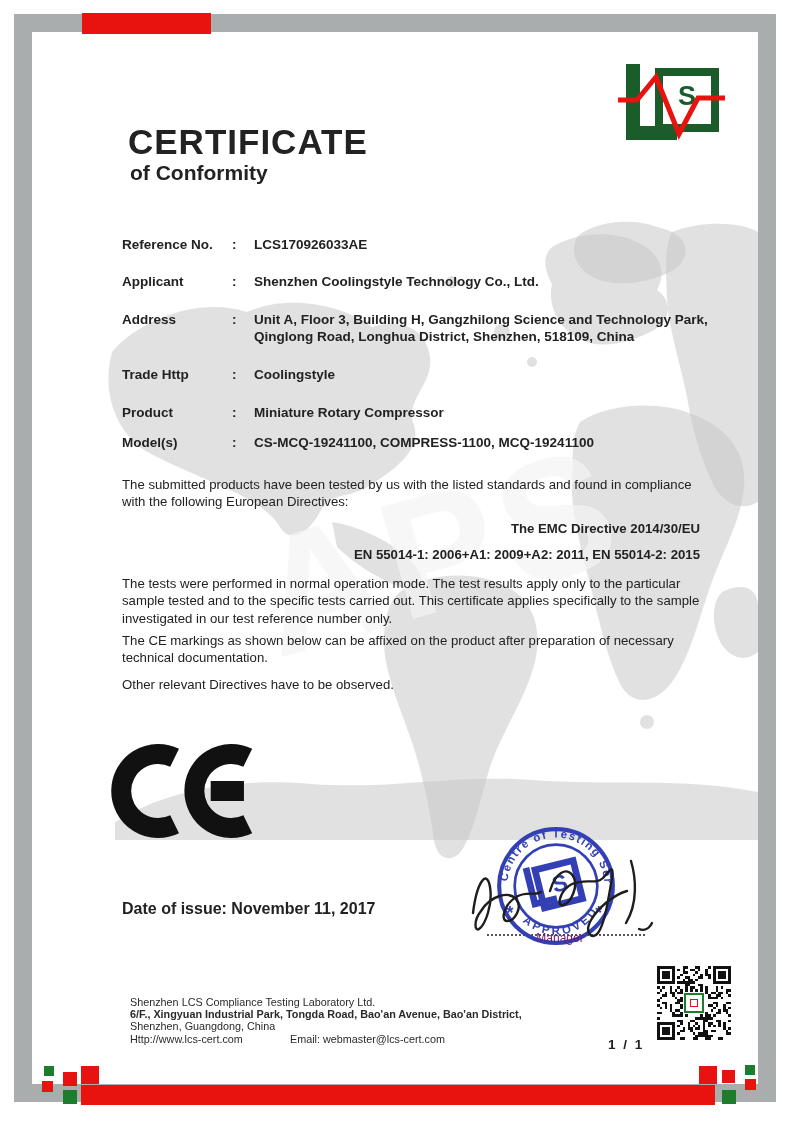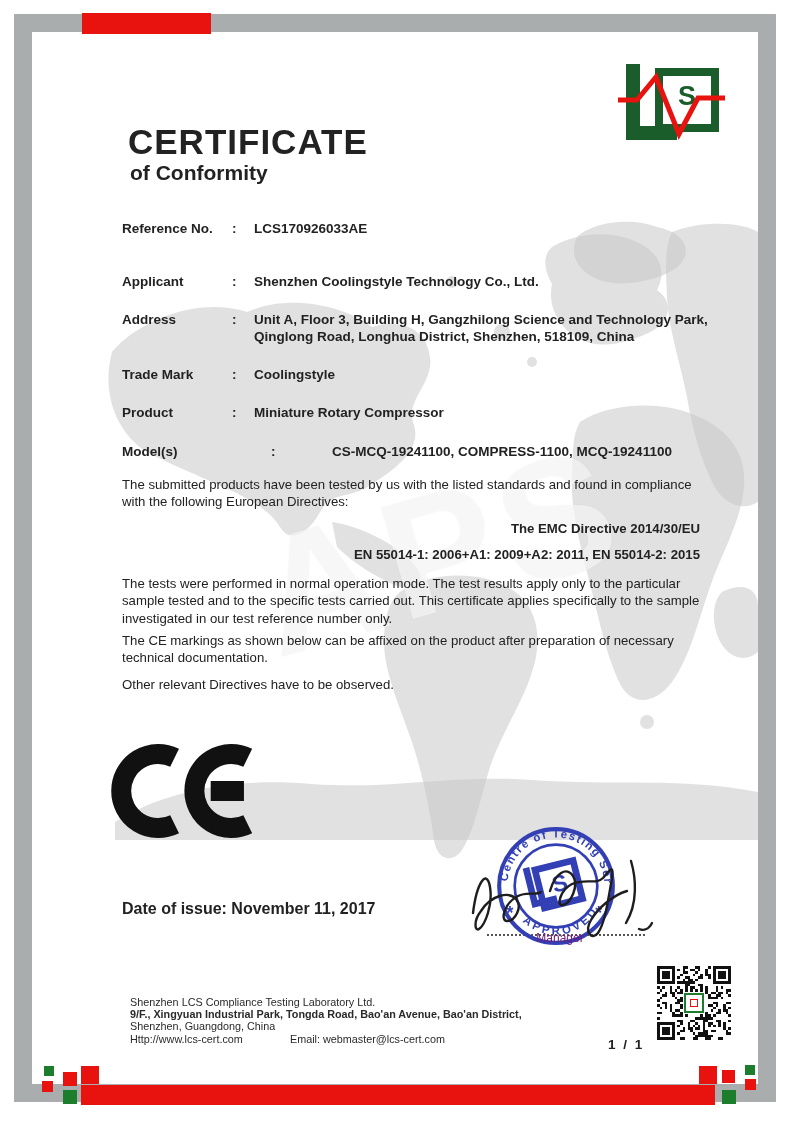--- a/index.html
+++ b/index.html
@@ -116,46 +116,46 @@
       <rect x="11" y="4" width="14" height="76" fill="#1a5c2a"></rect>
       <rect x="11" y="66" width="51" height="14" fill="#1a5c2a"></rect>
       <rect x="44" y="12" width="56" height="56" fill="none" stroke="#1a5c2a" stroke-width="8"></rect>
       <text x="72" y="45" font-size="27" font-weight="bold" fill="#1a5c2a" text-anchor="middle" font-family="Liberation Sans, sans-serif">S</text>
       <polyline points="3,40 22,40 41,17 64,74 83,38 110,38" fill="none" stroke="#e8120e" stroke-width="5"></polyline>
     </svg>
 
     <div class="title">CERTIFICATE</div>
     <div class="subtitle">of Conformity</div>
 
-    <div class="field-row" style="top:220px;">
+    <div class="field-row" style="top:236px;">
       <span class="f-label">Reference No.</span>
       <span class="f-colon">:</span>
       <span class="f-value">LCS170926033AE</span>
     </div>
     <div class="field-row" style="top:273px;">
       <span class="f-label">Applicant</span>
       <span class="f-colon">:</span>
       <span class="f-value">Shenzhen Coolingstyle Technology Co., Ltd.</span>
     </div>
     <div class="field-row" style="top:311px;">
       <span class="f-label">Address</span>
       <span class="f-colon">:</span>
       <span class="f-value">Unit A, Floor 3, Building H, Gangzhilong Science and Technology Park, Qinglong Road, Longhua District, Shenzhen, 518109, China</span>
     </div>
     <div class="field-row" style="top:366px;">
-      <span class="f-label">Trade Mark</span>
+      <span class="f-label">Trade Http</span>
       <span class="f-colon">:</span>
       <span class="f-value">Coolingstyle</span>
     </div>
     <div class="field-row" style="top:404px;">
       <span class="f-label">Product</span>
       <span class="f-colon">:</span>
       <span class="f-value">Miniature Rotary Compressor</span>
     </div>
-    <div class="field-row" style="top:443px;gap:39px;">
+    <div class="field-row" style="top:434px;">
       <span class="f-label">Model(s)</span>
       <span class="f-colon">:</span>
       <span class="f-value">CS-MCQ-19241100, COMPRESS-1100, MCQ-19241100</span>
     </div>
 
     <div class="para" style="top:476px;">The submitted products have been tested by us with the listed standards and found in compliance with the following European Directives:</div>
     <div class="para bold" style="top:520px;">The EMC Directive 2014/30/EU</div>
     <div class="para bold" style="top:546px;">EN 55014-1: 2006+A1: 2009+A2: 2011, EN 55014-2: 2015</div>
     <div class="para" style="top:632px;">The CE markings as shown below can be affixed on the product after preparation of necessary technical documentation.</div>
     <div class="para" style="top:575px;">The tests were performed in normal operation mode. The test results apply only to the particular sample tested and to the specific tests carried out. This certificate applies specifically to the sample investigated in our test reference number only.</div>
@@ -196,21 +196,21 @@
         <path d="M18,80 C22,48 32,36 35,54 C38,72 30,92 24,96 C20,99 18,88 26,78 C36,62 54,58 61,66 C68,74 60,88 52,88 C45,88 49,70 63,63 C73,58 81,63 86,59"></path>
         <path d="M95,58 C100,40 112,33 118,43 C124,53 116,70 108,72 C101,74 105,57 117,51 C131,45 141,52 148,45 C154,38 159,30 157,45 C153,68 150,90 143,100 C137,108 129,99 136,87 C143,75 158,62 172,58"></path>
         <path d="M176,28 C181,45 183,70 171,90"></path>
         <path d="M184,96 C189,98 194,96 197,90"></path>
       </g>
     </svg>
     <div class="manager">Manager</div>
 
     <div class="footer">
       <div>Shenzhen LCS Compliance Testing Laboratory Ltd.</div>
-      <div class="bold">9/F., Xingyuan Industrial Park, Tongda Road, Bao'an Avenue, Bao'an District,</div>
+      <div class="bold">6/F., Xingyuan Industrial Park, Tongda Road, Bao'an Avenue, Bao'an District,</div>
       <div>Shenzhen, Guangdong, China</div>
       <div class="row">
         <span class="fcol1">Http://www.lcs-cert.com</span>
         <span>Email: webmaster@lcs-cert.com</span>
       </div>
     </div>
 
     <svg class="qr" viewBox="0 0 29 29" shape-rendering="crispEdges">
       <rect x="0" y="0" width="29" height="29" fill="#fff"></rect>
       <g fill="#111" id="qr-finders">

